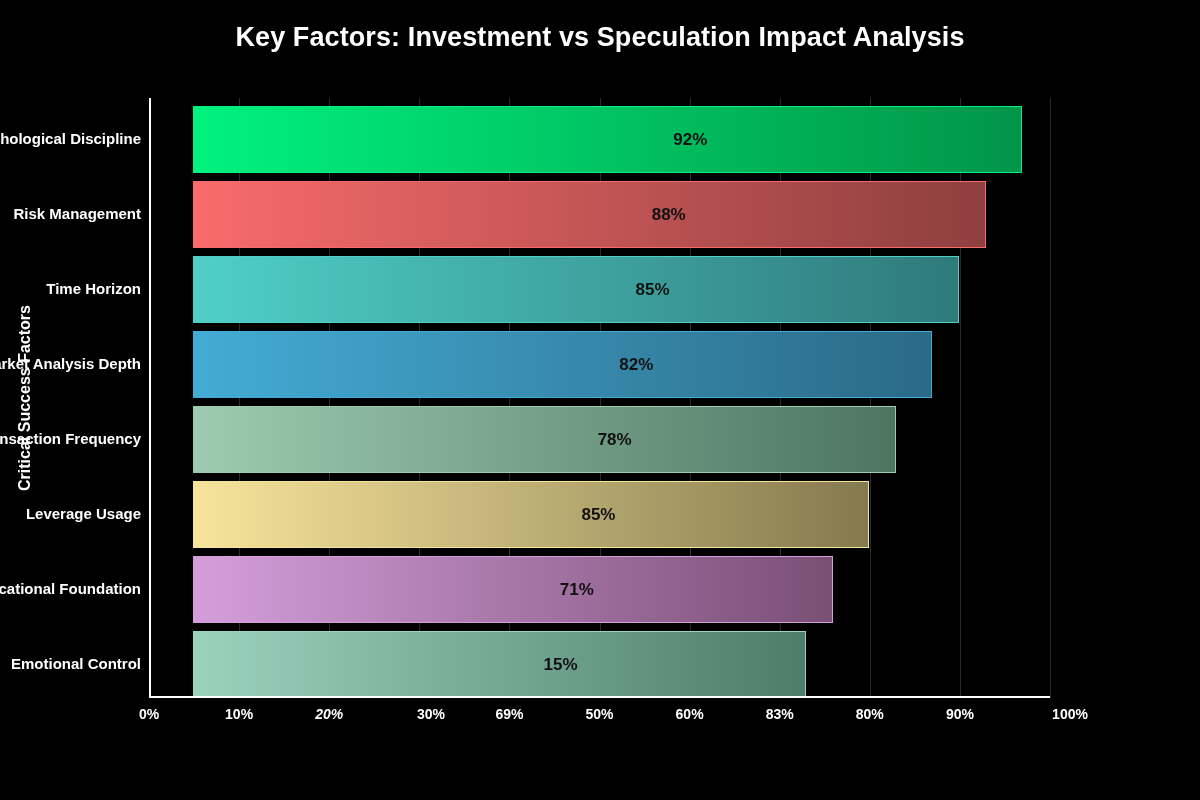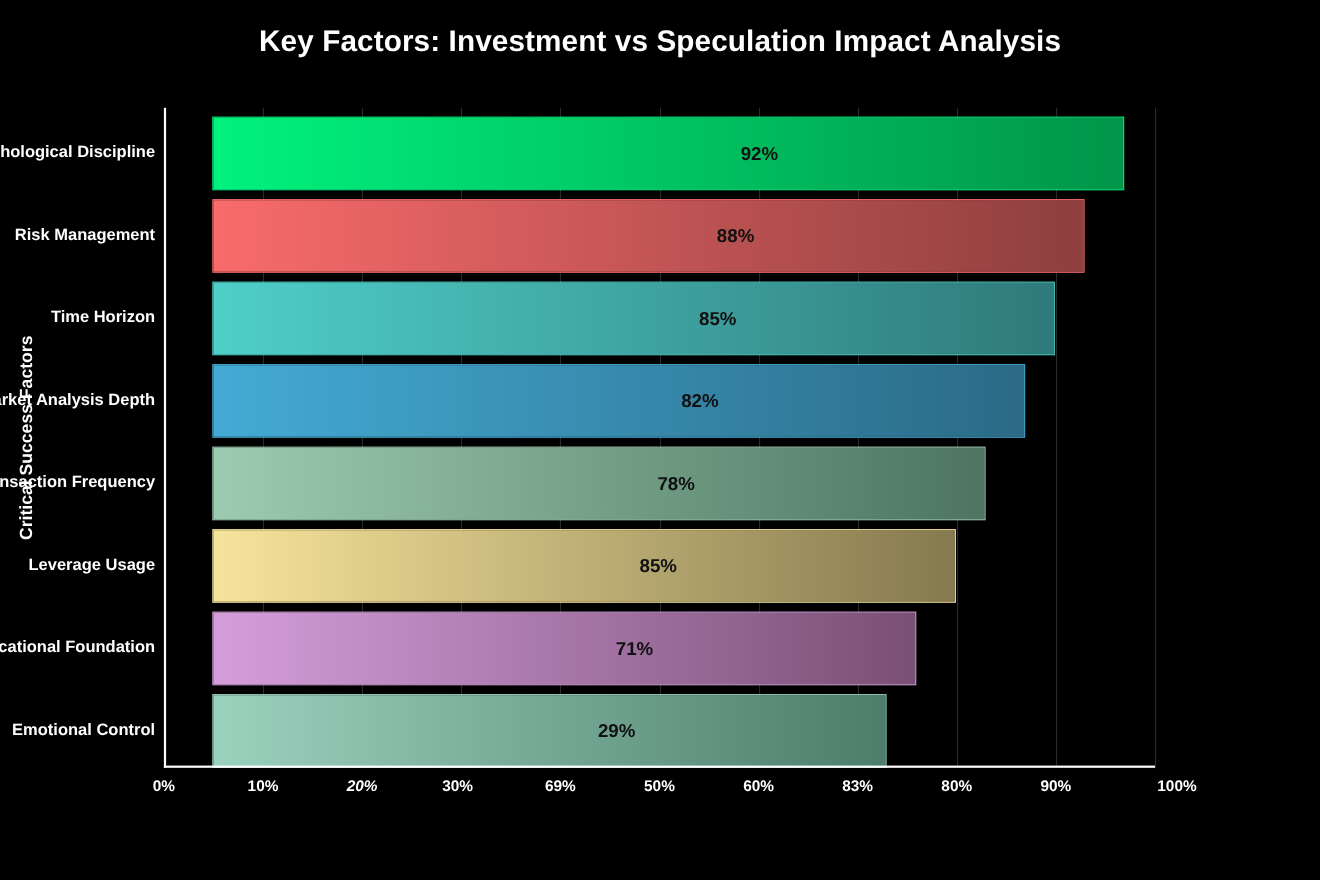--- a/index.html
+++ b/index.html
@@ -160,42 +160,42 @@
         <div class="bar-row" style="top: 383px; width: 901px;">
           <div class="bar" style="width: 675.75px; background: linear-gradient(to right, rgb(247, 228, 155), rgb(133, 122, 79)); border-color: rgb(247, 228, 155);"></div>
           <div class="bar-value" style="left: 405.45px;">85%</div>
         </div>
         <div class="bar-row" style="top: 458px; width: 901px;">
           <div class="bar" style="width: 639.71px; background: linear-gradient(to right, rgb(212, 158, 219), rgb(122, 79, 117)); border-color: rgb(212, 158, 219);"></div>
           <div class="bar-value" style="left: 383.826px;">71%</div>
         </div>
         <div class="bar-row" style="top: 533px; width: 901px;">
           <div class="bar" style="width: 612.68px; background: linear-gradient(to right, rgb(155, 210, 190), rgb(77, 125, 107)); border-color: rgb(155, 210, 190);"></div>
-          <div class="bar-value" style="left: 367.608px;">29%</div>
+          <div class="bar-value" style="left: 367.608px;">15%</div>
         </div>
       </div>
     <div id="spine-left"></div>
     <div id="spine-bottom"></div>
   </div>
 
   <div id="yticks">
       <div class="ytick" style="top: 129.5px;">Psychological Discipline</div>
       <div class="ytick" style="top: 204.5px;">Risk Management</div>
       <div class="ytick" style="top: 279.5px;">Time Horizon</div>
       <div class="ytick" style="top: 354.5px;">Market Analysis Depth</div>
       <div class="ytick" style="top: 429.5px;">Transaction Frequency</div>
       <div class="ytick" style="top: 504.5px;">Leverage Usage</div>
       <div class="ytick" style="top: 579.5px;">Educational Foundation</div>
       <div class="ytick" style="top: 654.5px;">Emotional Control</div>
     </div>
   <div id="xticks">
       <div class="xtick" style="left: 149px;">0%</div>
       <div class="xtick" style="left: 239.1px;">10%</div>
       <div class="xtick" style="left: 329.2px; font-style: italic;">20%</div>
-      <div class="xtick" style="left: 416px;">30%</div>
+      <div class="xtick" style="left: 431px;">30%</div>
       <div class="xtick" style="left: 509.4px;">69%</div>
       <div class="xtick" style="left: 599.5px;">50%</div>
       <div class="xtick" style="left: 689.6px;">60%</div>
       <div class="xtick" style="left: 779.7px;">83%</div>
       <div class="xtick" style="left: 869.8px;">80%</div>
       <div class="xtick" style="left: 959.9px;">90%</div>
       <div class="xtick" style="left: 1050px; margin-left: 20px;">100%</div>
     </div>
 
   <div id="ylabel">Critical Success Factors</div>

